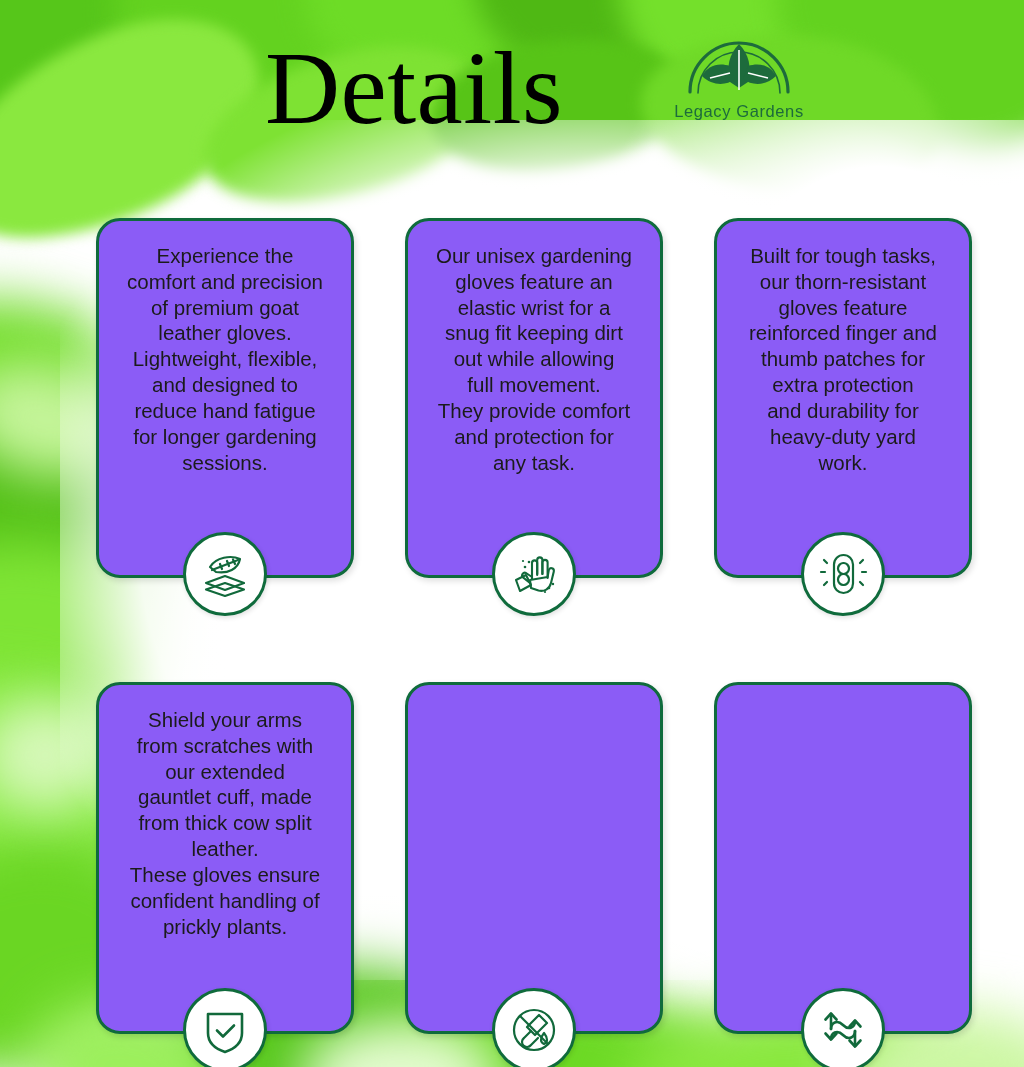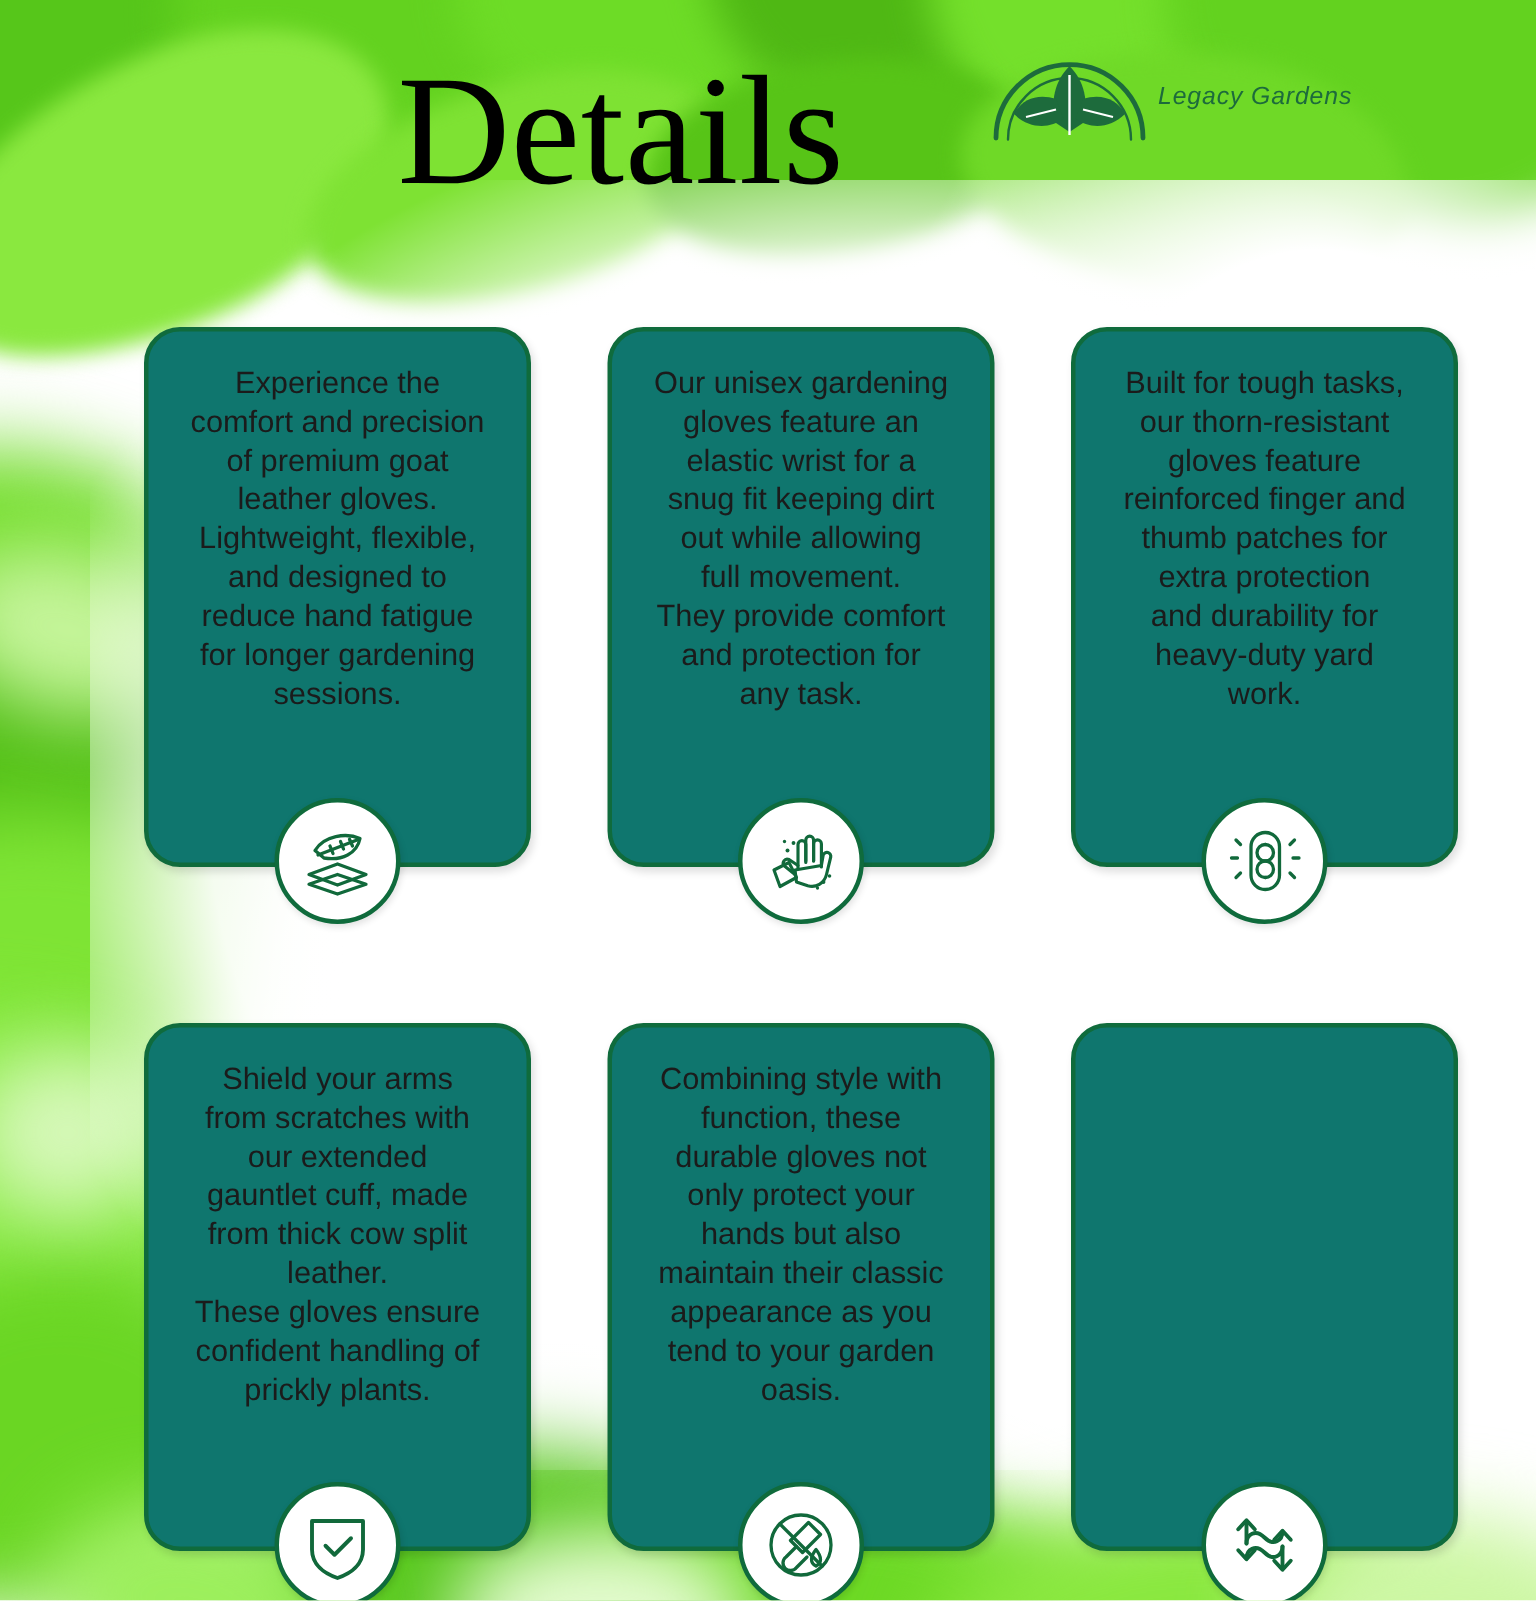--- a/index.html
+++ b/index.html
@@ -70,21 +70,21 @@
     text-align:center;
     font-family:"Liberation Serif", serif;
     font-size:104px;
     line-height:1;
     color:#000000;
     letter-spacing:0.5px;
   }
   .brand {
     position:absolute; right:4px; top:26px;
     width:170px;
-    display:flex; align-items:center;font-style:italic;
+    display:flex; flex-direction:column; align-items:center;
   }
   .brand-mark { width:118px; height:74px; display:block; }
   .brand-name {
     margin-top:2px;
     font-family:"Liberation Sans", sans-serif;
     font-size:16.5px;
     letter-spacing:0.6px;
     color:#1d6b3c;
     white-space:nowrap;
   }
@@ -93,21 +93,21 @@
   .grid {
     position:absolute; left:96px; top:218px;
     width:882px;
     display:grid;
     grid-template-columns:258px 258px 258px;
     column-gap:51px;
     row-gap:92px;
   }
   .card {
     position:relative;
-    background:#0f766e;
+    background:#8b5cf6;
     border:3.5px solid #0f6b3c;
     border-radius:24px;
     min-height:360px;
     padding:22px 14px 64px 14px;
     box-shadow:2px 3px 6px rgba(0,0,0,0.13);
   }
   .card-row2 { min-height:352px;margin-top:12px; }
   .card-text {
     font-family:"Liberation Sans", sans-serif;
     font-size:20.5px;
@@ -277,29 +277,20 @@
         <span>
           <svg width="54" height="54" viewBox="0 0 54 54" fill="none" xmlns="http://www.w3.org/2000/svg" stroke="#11693b" stroke-width="2.6" stroke-linejoin="round" stroke-linecap="round">
             <path d="M10 11 L44 11 L44 30 C44 40 36 46 27 49 C18 46 10 40 10 30 Z"></path>
             <path d="M19 27.5 L25 33.5 L36 22.5"></path>
           </svg>
         </span>
       </div>
     </div>
 
     <div class="card card-row2">
-      <div class="card-text">Combining style with
-function, these
-durable gloves not
-only protect your
-hands but also
-maintain their classic
-appearance as you
-tend to your garden
-oasis.</div>
       <div class="icon-badge">
         <span>
           <svg width="54" height="54" viewBox="0 0 54 54" fill="none" xmlns="http://www.w3.org/2000/svg" stroke="#11693b" stroke-width="2.2" stroke-linejoin="round" stroke-linecap="round">
             <circle cx="27" cy="27" r="20"></circle>
             <path d="M32 12 L40 20 L28 32 L20 24 Z"></path>
             <path d="M24 28 L17 35 a5 5 0 1 0 7 7 L31 35"></path>
             <path d="M37 30 C33 35 33 39 37 41 C41 39 41 35 37 30 Z"></path>
             <path d="M13 13 L41 41"></path>
           </svg>
         </span>

